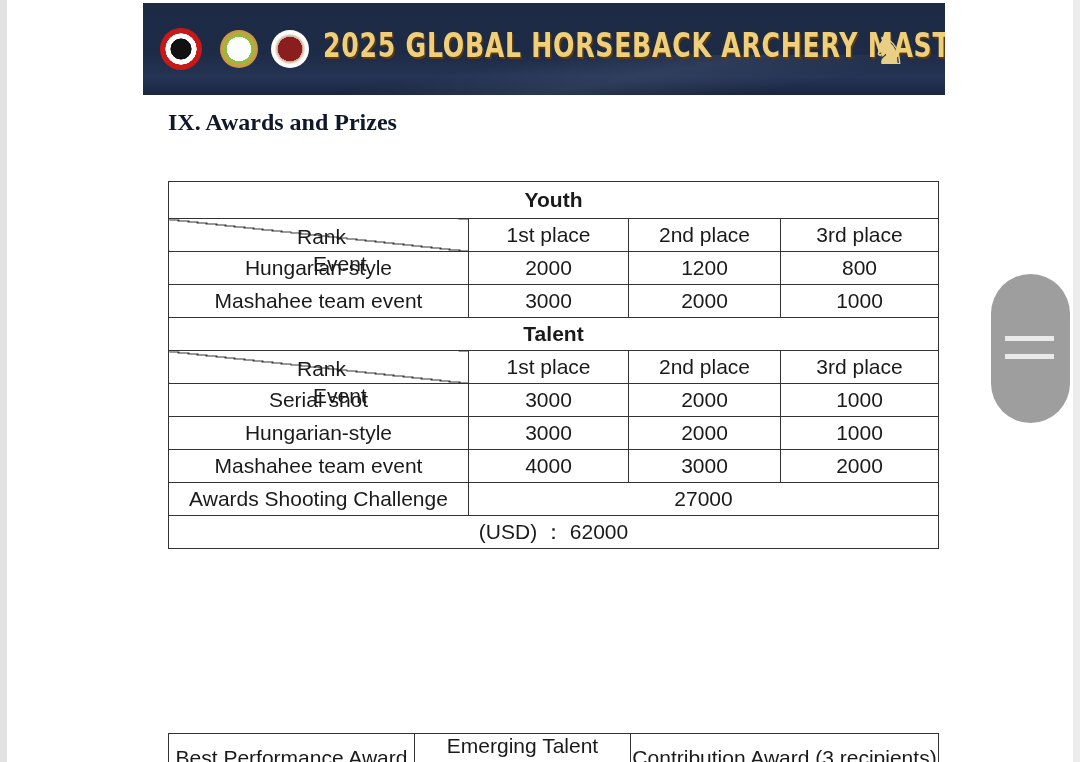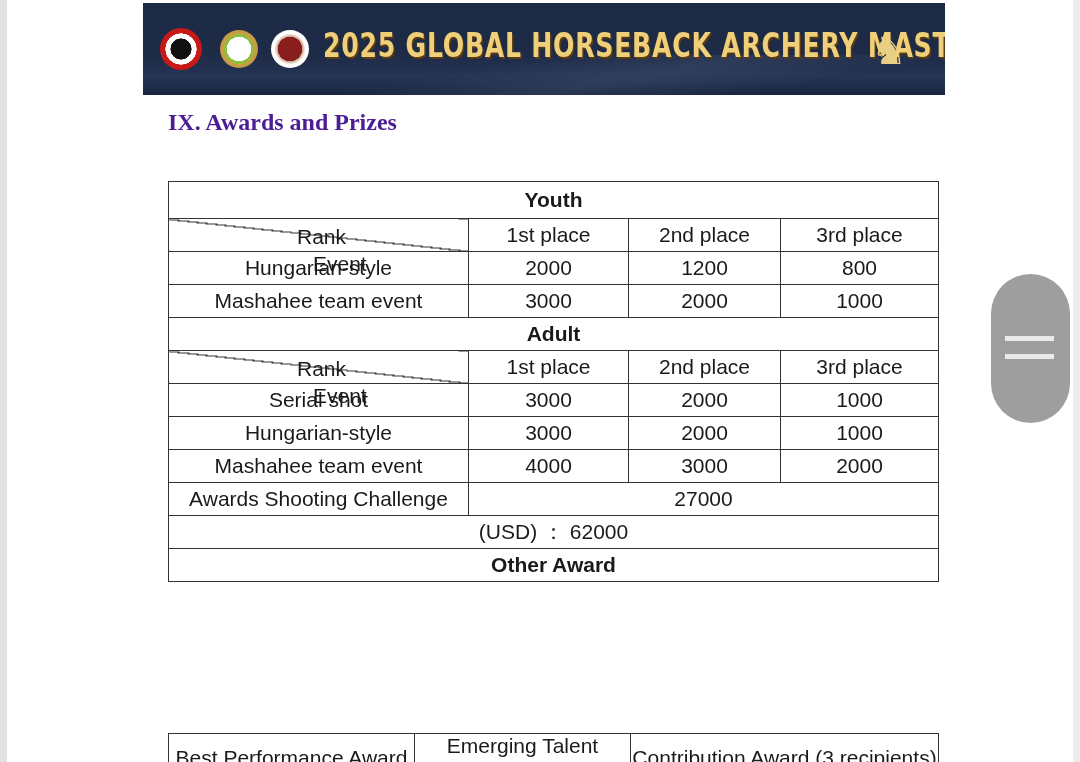--- a/index.html
+++ b/index.html
@@ -11,21 +11,21 @@
   .banner .mtn { position:absolute; left:0; bottom:0; width:100%; height:40px;
     background: linear-gradient(170deg, transparent 40%, rgba(70,85,115,0.35) 60%, transparent 80%); }
   .logo { position:absolute; top:27px; width:38px; height:38px; border-radius:50%; }
   .logo1 { left:17px; background:radial-gradient(circle,#111 35%,#fff 36%,#fff 52%,#c81818 53%,#c81818 100%); width:42px; height:42px; top:25px; }
   .logo2 { left:77px; background:radial-gradient(circle,#fff 45%,#8fbf3a 46%,#8fbf3a 55%,#c9a048 56%,#b98a30 100%); }
   .logo3 { left:128px; background:radial-gradient(circle,#8a1d1d 45%,#c9a48a 46%,#fff 58%,#fff 100%); }
   .banner-title { position:absolute; left:180px; top:22px; font-family:"DejaVu Sans", sans-serif; font-weight:bold;
     font-size:34px; letter-spacing:1px; color:#f0cf7a; transform:scaleX(0.74); transform-origin:left center;
     text-shadow: 2px 2px 0 #5a3a10; white-space:nowrap; }
   .horse { position:absolute; left:728px; top:22px; width:50px; height:50px; color:#e9cf85; font-size:40px; line-height:50px; }
-  .section-title { position:absolute; left:168px; top:109px; font-family:"Liberation Serif", serif; font-weight:bold; font-size:24px; color:#4c1d95; }
+  .section-title { position:absolute; left:168px; top:109px; font-family:"Liberation Serif", serif; font-weight:bold; font-size:24px; color:#0f172a; }
   table.awards { position:absolute; left:168px; top:181px; width:770px; border-collapse:collapse; table-layout:fixed; }
   table.awards td { border:1px solid #333; text-align:center; font-size:21px; color:#1a1a1a; height:32px; padding:0; }
   td.bold { font-weight:bold; }
   td.diag { position:relative; height:55px; background:
     linear-gradient(to top right, transparent calc(50% - 0.6px), #333 calc(50% - 0.6px), #333 calc(50% + 0.6px), transparent calc(50% + 0.6px)); margin-left: 16px; }
   td.diag .rank { position:absolute; left:128px; top:6px; }
   td.diag .event { position:absolute; left:144px; top:33px; }
   .handle { position:absolute; left:991px; top:274px; width:79px; height:149px; border-radius:40px; background:#9e9e9e; }
   .handle .bar { position:absolute; left:14px; width:49px; height:5px; background:#e9e9e9; }
 </style>
@@ -72,21 +72,21 @@
     <td>1200</td>
     <td>800</td>
   </tr>
   <tr>
     <td>Mashahee team event</td>
     <td>3000</td>
     <td>2000</td>
     <td>1000</td>
   </tr>
   <tr>
-        <td colspan="4" class="bold">Adult</td>
+        <td colspan="4" class="bold">Talent</td>
       </tr>
   <tr>
     <td class="diag">
       <span class="rank">Rank</span>
       <span class="event">Event</span>
     </td>
     <td>1st place</td>
     <td>2nd place</td>
     <td>3rd place</td>
   </tr>
@@ -108,23 +108,20 @@
     <td>3000</td>
     <td>2000</td>
   </tr>
   <tr>
     <td>Awards Shooting Challenge</td>
     <td colspan="3">27000</td>
   </tr>
   <tr>
         <td colspan="4">(USD) ： 62000</td>
       </tr>
-  <tr>
-        <td colspan="4" class="bold">Other Award</td>
-      </tr>
 </tbody>
   </table>
 
 <table class="awards" style="top:733px; width:770px;">
   <colgroup>
       <col style="width:246px">
       <col style="width:216px">
       <col style="width:308px">
     </colgroup>
   <tbody>

